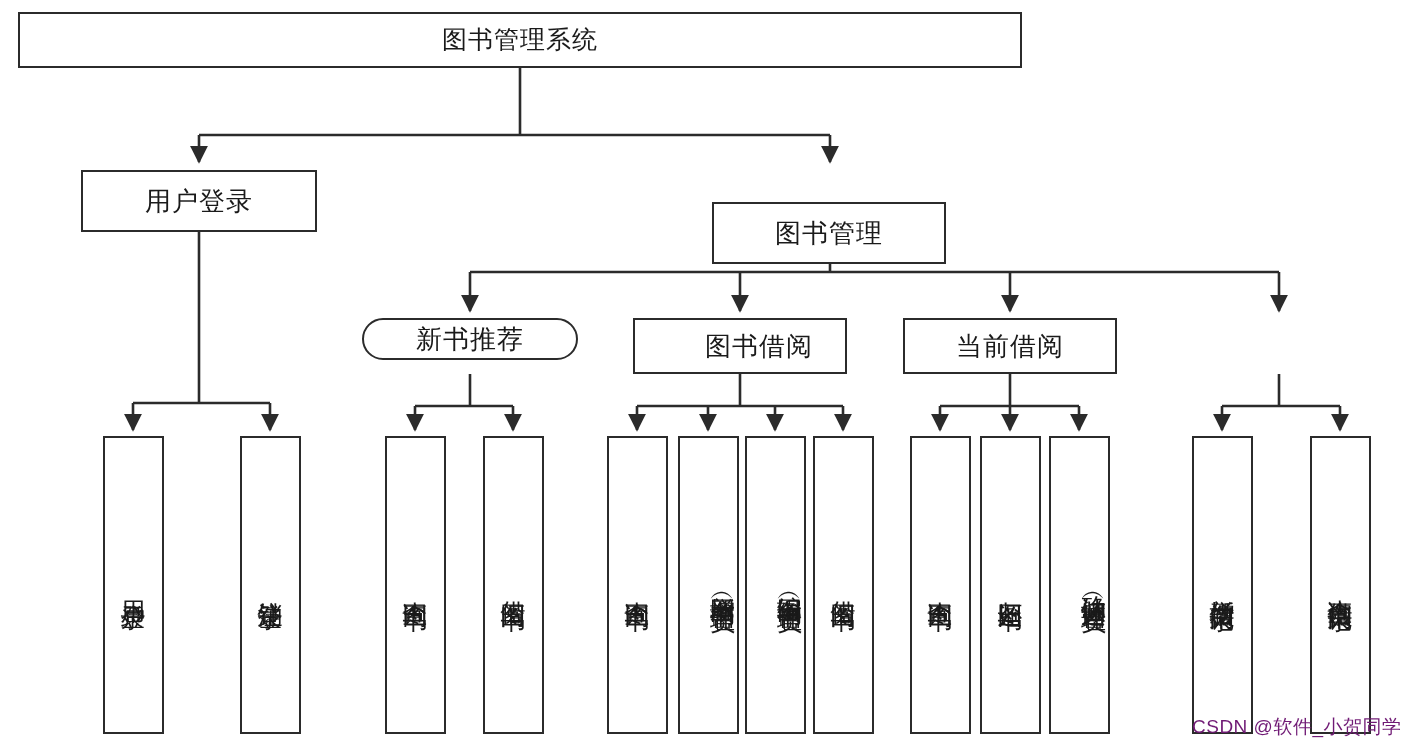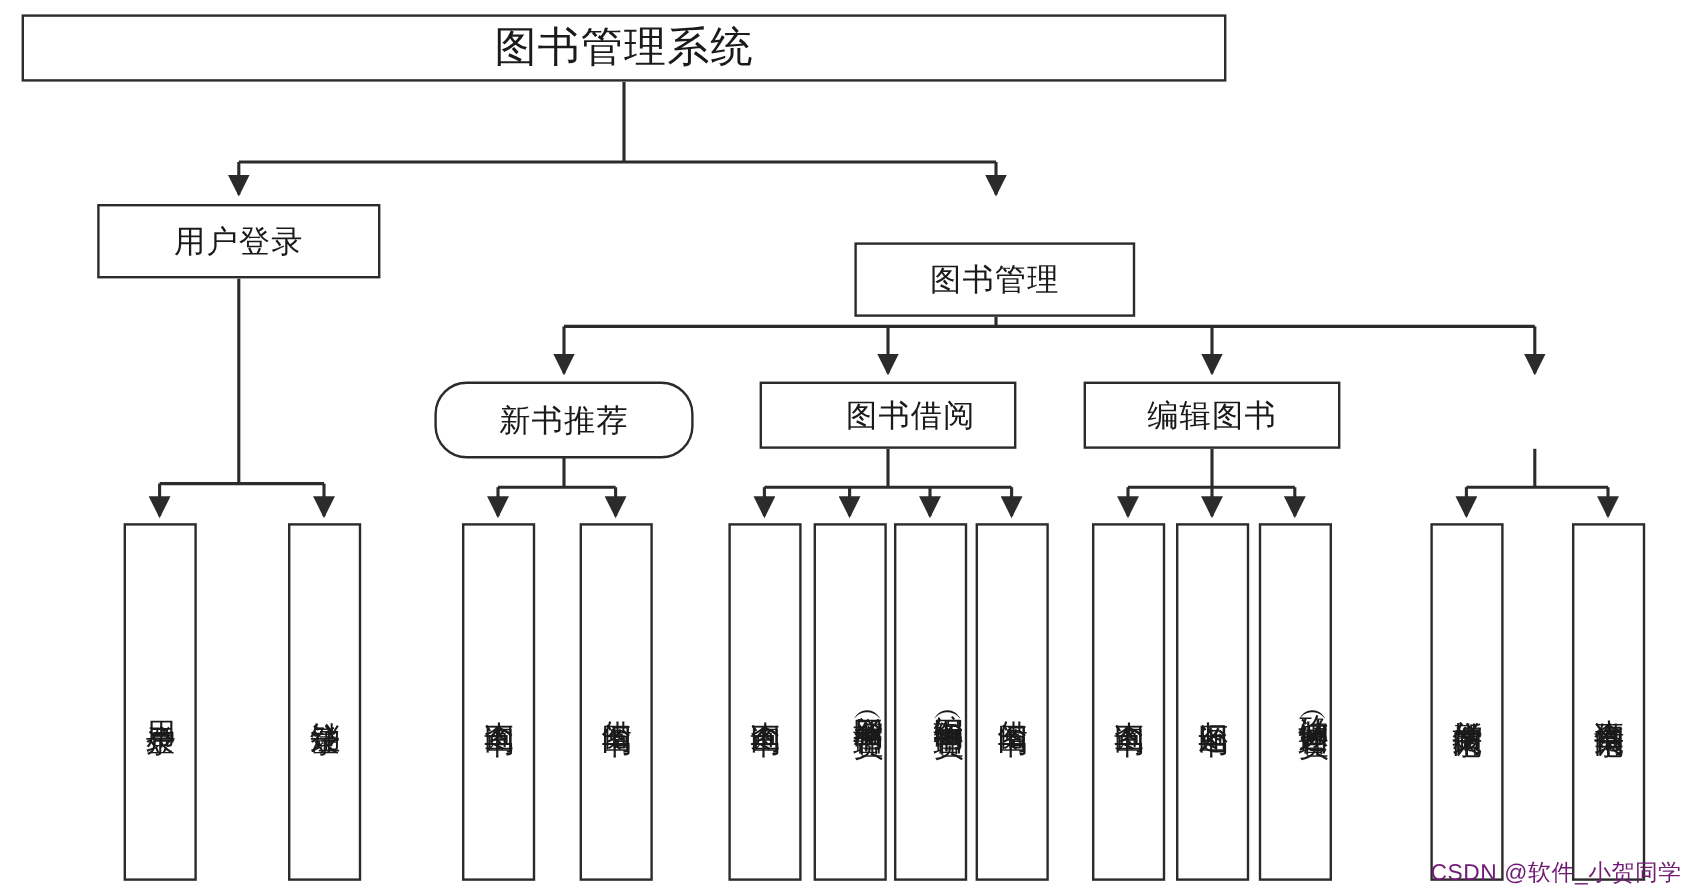--- a/index.html
+++ b/index.html
@@ -47,21 +47,21 @@
     text-orientation: upright;
     font-size: 25px;
     line-height: 1.12;
     letter-spacing: 2px;
     padding: 4px 0;
   }
   .node.vert.top {
     align-items: flex-start;
   }
   .node.root {
-    font-size: 35px;
+    font-size: 25px;
   }
   .watermark {
     position: absolute;
     color: #701a75;
     font-size: 19px;
     letter-spacing: 0.5px;
     white-space: nowrap;
     z-index: 3;
   }
 </style>
@@ -118,23 +118,23 @@
       <path d="M 1222 406 L 1222 430" marker-end="url(#arrow)"></path>
       <path d="M 1340 406 L 1340 430" marker-end="url(#arrow)"></path>
     </g>
   </svg>
 
   <div class="node horiz root" style="left:18px; top:12px; width:1004px; height:56px;">图书管理系统</div>
 
   <div class="node horiz" style="left:81px; top:170px; width:236px; height:62px;">用户登录</div>
   <div class="node horiz" style="left:712px; top:170px; width:234px; height:62px;margin-top:32px;">图书管理</div>
 
-  <div class="node horiz" style="left:362px; top:318px; width:216px; height:64px;border-radius:27px;">新书推荐</div>
+  <div class="node horiz" style="left:362px; top:318px; width:216px; height:42px;border-radius:27px;">新书推荐</div>
   <div class="node horiz" style="left:633px; top:318px; width:214px; height:56px;padding-left:38px;">图书借阅</div>
-  <div class="node horiz" style="left:903px; top:318px; width:214px; height:56px;">编辑图书</div>
+  <div class="node horiz" style="left:903px; top:318px; width:214px; height:56px;">当前借阅</div>
 
   <div class="node vert" style="left:103px; top:436px; width:61px; height:298px;">用户登录</div>
   <div class="node vert" style="left:240px; top:436px; width:61px; height:298px;">注销登录</div>
 
   <div class="node vert" style="left:385px; top:436px; width:61px; height:298px;">查询图书</div>
   <div class="node vert" style="left:483px; top:436px; width:61px; height:298px;">借阅图书</div>
 
   <div class="node vert" style="left:607px; top:436px; width:61px; height:298px;">查询图书</div>
   <div class="node vert top" style="left:678px; top:436px; width:61px; height:298px;">新增图书（管理员）</div>
   <div class="node vert top" style="left:745px; top:436px; width:61px; height:298px;">编辑图书（管理员）</div>

